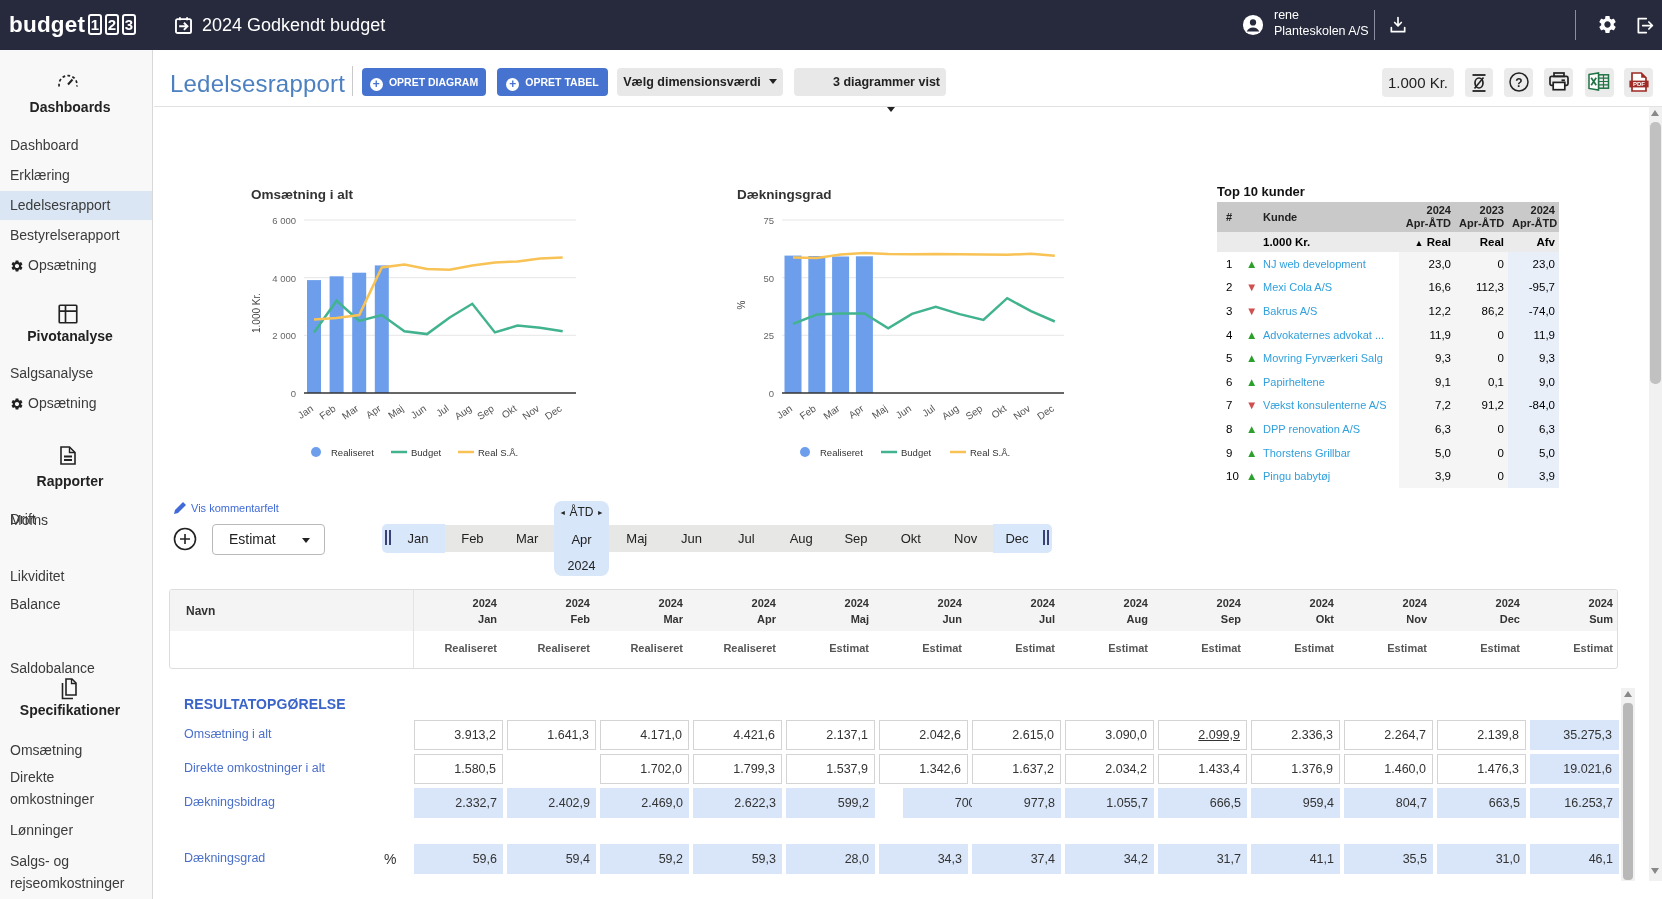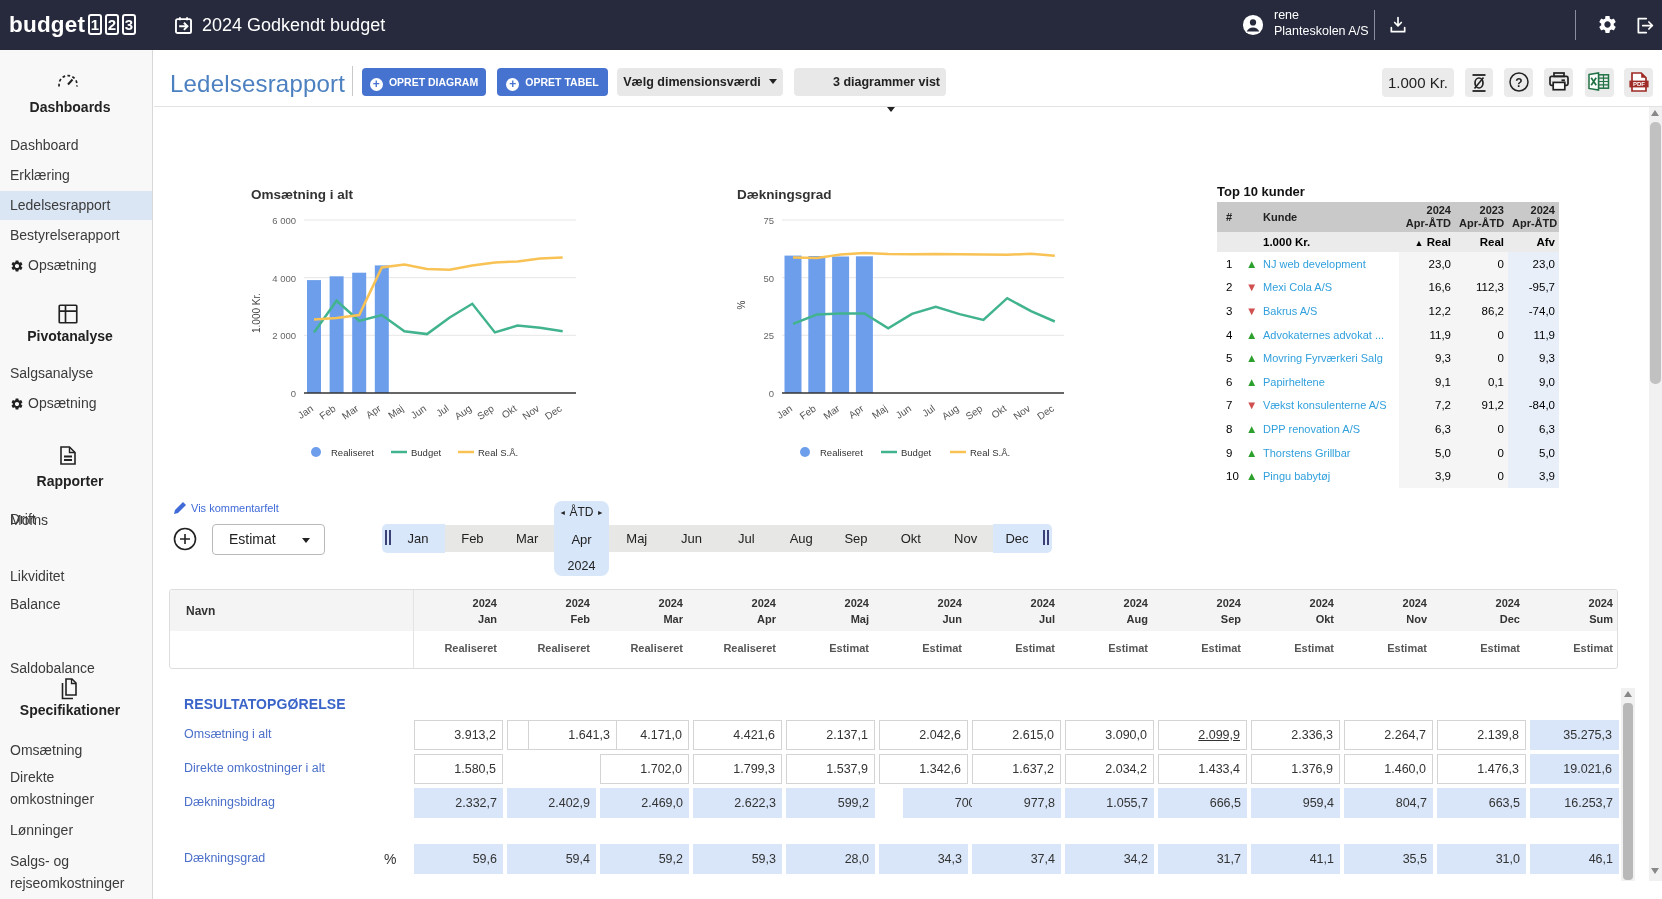--- a/index.html
+++ b/index.html
@@ -483,21 +483,21 @@
     <div class="cell" style="left:786px; top:720px;">2.137,1</div>
     <div class="cell" style="left:879px; top:720px;">2.042,6</div>
     <div class="cell" style="left:972px; top:720px;">2.615,0</div>
     <div class="cell" style="left:1065px; top:720px;">3.090,0</div>
     <div class="cell" style="left:1158px; top:720px;text-decoration:underline;">2.099,9</div>
     <div class="cell" style="left:1251px; top:720px;">2.336,3</div>
     <div class="cell" style="left:1344px; top:720px;">2.264,7</div>
     <div class="cell" style="left:1437px; top:720px;">2.139,8</div>
     <div class="cell" style="left:1530px; top:720px;background:#d9e6f9; border-color:#d9e6f9;">35.275,3</div>
     <div class="cell" style="left:414px; top:754px;">1.580,5</div>
-    <div class="cell" style="left:507px; top:720px;margin-left:21px;">1.641,3</div>
+    <div class="cell" style="left:507px; top:720px;">1.641,3</div>
     <div class="cell" style="left:600px; top:754px;">1.702,0</div>
     <div class="cell" style="left:693px; top:754px;">1.799,3</div>
     <div class="cell" style="left:786px; top:754px;">1.537,9</div>
     <div class="cell" style="left:879px; top:754px;">1.342,6</div>
     <div class="cell" style="left:972px; top:754px;">1.637,2</div>
     <div class="cell" style="left:1065px; top:754px;">2.034,2</div>
     <div class="cell" style="left:1158px; top:754px;">1.433,4</div>
     <div class="cell" style="left:1251px; top:754px;">1.376,9</div>
     <div class="cell" style="left:1344px; top:754px;">1.460,0</div>
     <div class="cell" style="left:1437px; top:754px;">1.476,3</div>

